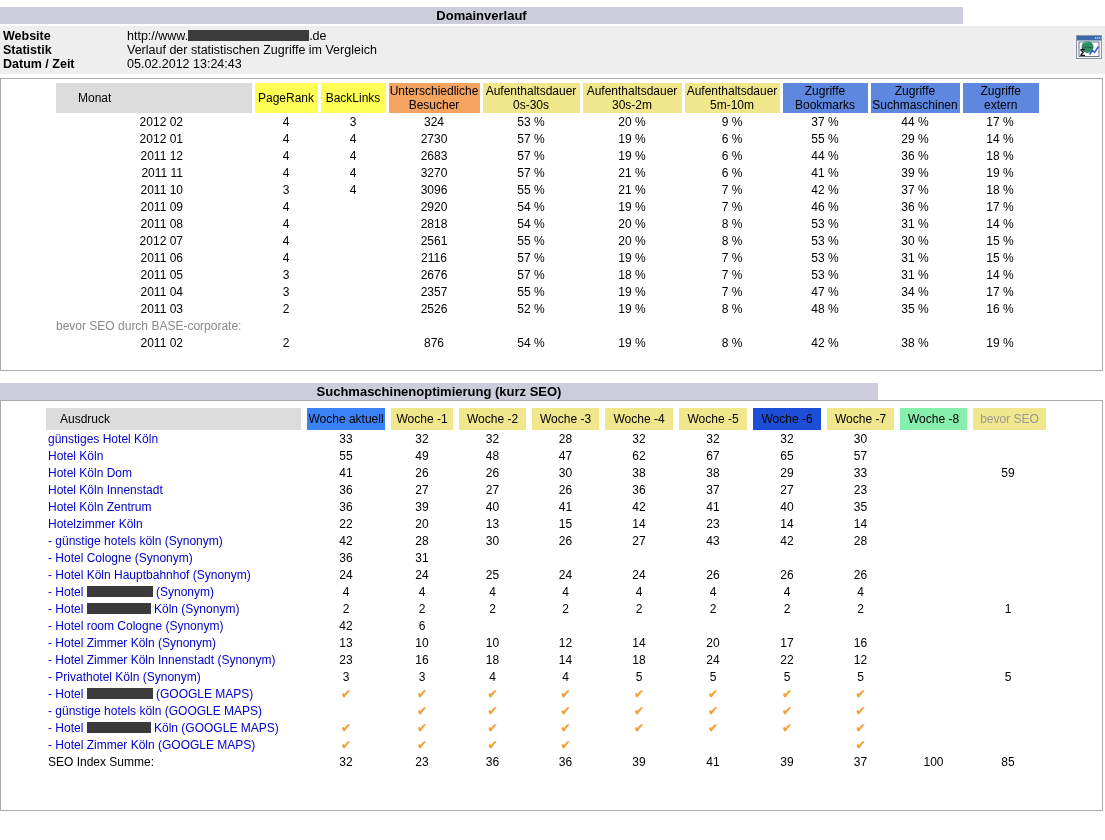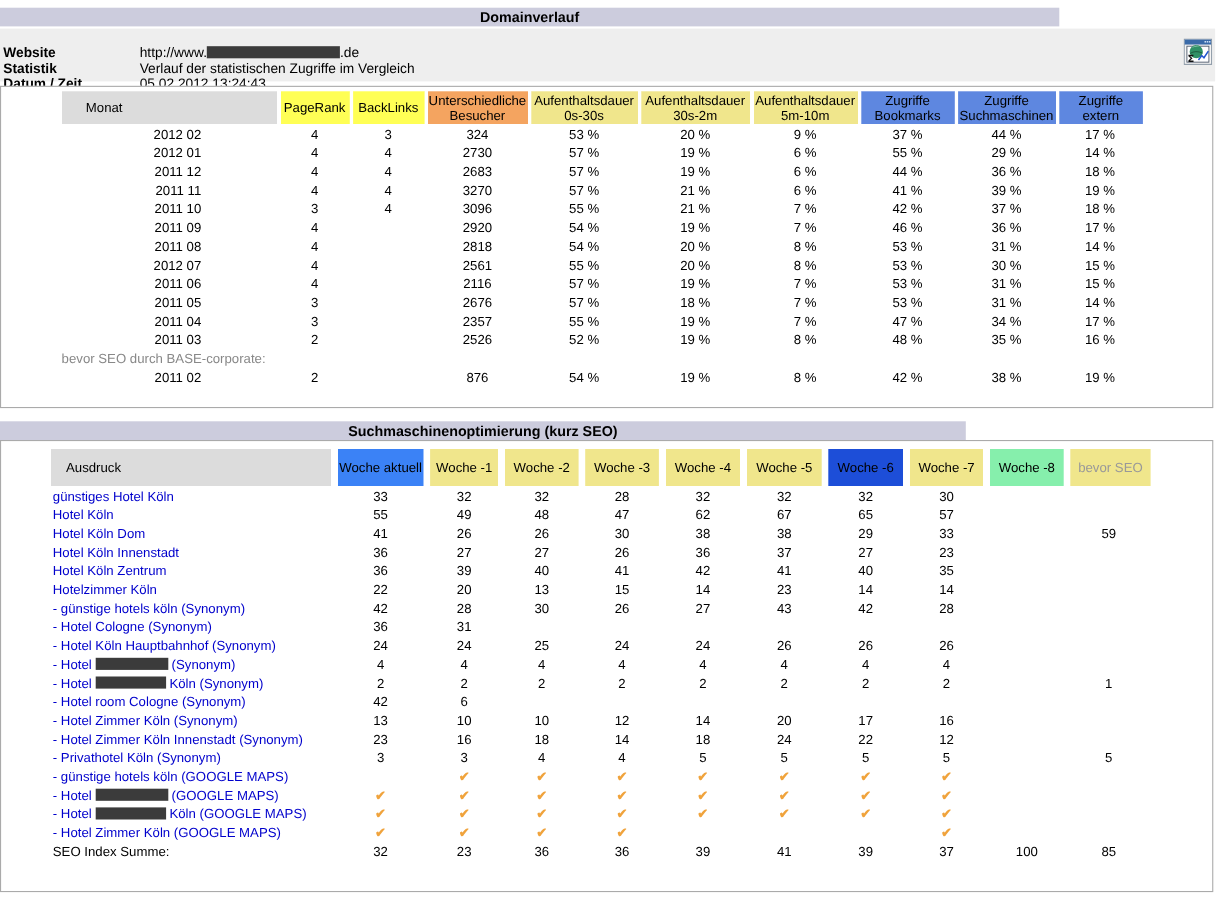--- a/index.html
+++ b/index.html
@@ -6,21 +6,21 @@
   html,body { background:#fff; }
   body { font-family:"Liberation Sans", sans-serif; color:#000; }
   #page { position:relative; width:1105px; height:840px; background:#fff; overflow:hidden; }
 
   .titlebar { position:absolute; background:#ccccdd; height:17px; line-height:17px;
               text-align:center; font-weight:bold; font-size:13px; }
   #titlebar1 { left:0; top:7px;  width:963px; }
   #titlebar2 { left:0; top:383px; width:878px; }
 
   #infoblock { position:absolute; left:0; top:26px; width:1105px; height:48px;
-               background:#eeeeee; padding-top:15px; }
+               background:#eeeeee; padding-top:3px; }
   .info-row   { height:14px; line-height:14px; font-size:12.5px; white-space:nowrap; }
   .info-label { display:inline-block; width:127px; padding-left:3px; font-weight:bold; }
   .info-value { font-size:12.5px; }
 
   #stats-icon { position:absolute; right:3px; top:9px; width:26px; height:24px; cursor:pointer; }
 
   .box { position:absolute; left:0; background:#fff; border:1px solid #aaaaaa; }
   #box1 { top:78px;  width:1103px; height:293px; }
   #box2 { top:400px; width:1103px; height:411px; }
 
@@ -28,21 +28,21 @@
 
   #table1 { margin:4px 0 0 55px; width:983px; }
   #table1 th { font-weight:normal; font-size:12px; height:30px; vertical-align:middle;
                text-align:center; border-left:3px solid #fff; line-height:14px; overflow:hidden; }
   #table1 th.first { border-left:none; text-align:left; padding-left:22px; }
   #table1 td { height:17px; text-align:center; font-size:12px; white-space:nowrap; }
   #table1 td.monat { text-align:right; padding-right:70px; }
   #table1 td.note  { text-align:left; color:#888888; }
 
   #table2 { margin:7px 0 0 45px; width:1000px; }
-  #table2 th { font-weight:normal; font-size:12px; height:34px; vertical-align:middle;
+  #table2 th { font-weight:normal; font-size:12px; height:22px; vertical-align:middle;
                border-left:6px solid #fff; text-align:center; overflow:hidden; white-space:nowrap; }
   #table2 th.first { border-left:none; text-align:left; padding-left:14px; }
   #table2 td { height:17px; font-size:12px; text-align:center; white-space:nowrap; }
   #table2 td.kw { text-align:left; color:#0000cc; padding-left:2px; cursor:pointer; }
   #table2 td.sum-label { text-align:left; color:#000; padding-left:2px; }
 
   .redact { display:inline-block; height:11px; background:#3b3b3b; vertical-align:middle;
             position:relative; top:-1px; }
   .check  { color:#f0a33c; font-weight:bold; font-size:14px; }
 </style>
@@ -490,35 +490,35 @@
             <td>4</td>
             <td>4</td>
             <td>5</td>
             <td>5</td>
             <td>5</td>
             <td>5</td>
             <td></td>
             <td>5</td>
           </tr>
           <tr>
+            <td class="kw">- Hotel <span class="redact" style="width: 66px;"></span> (GOOGLE MAPS)</td>
+            <td class="check">✔</td>
+            <td class="check">✔</td>
+            <td class="check">✔</td>
+            <td class="check">✔</td>
+            <td class="check">✔</td>
+            <td class="check">✔</td>
+            <td class="check">✔</td>
+            <td class="check">✔</td>
+            <td></td>
+            <td></td>
+          </tr>
+          <tr>
             <td class="kw">- günstige hotels köln (GOOGLE MAPS)</td>
             <td></td>
-            <td class="check">✔</td>
-            <td class="check">✔</td>
-            <td class="check">✔</td>
-            <td class="check">✔</td>
-            <td class="check">✔</td>
-            <td class="check">✔</td>
-            <td class="check">✔</td>
-            <td></td>
-            <td></td>
-          </tr>
-          <tr>
-            <td class="kw">- Hotel <span class="redact" style="width: 66px;"></span> (GOOGLE MAPS)</td>
-            <td class="check">✔</td>
             <td class="check">✔</td>
             <td class="check">✔</td>
             <td class="check">✔</td>
             <td class="check">✔</td>
             <td class="check">✔</td>
             <td class="check">✔</td>
             <td class="check">✔</td>
             <td></td>
             <td></td>
           </tr>

